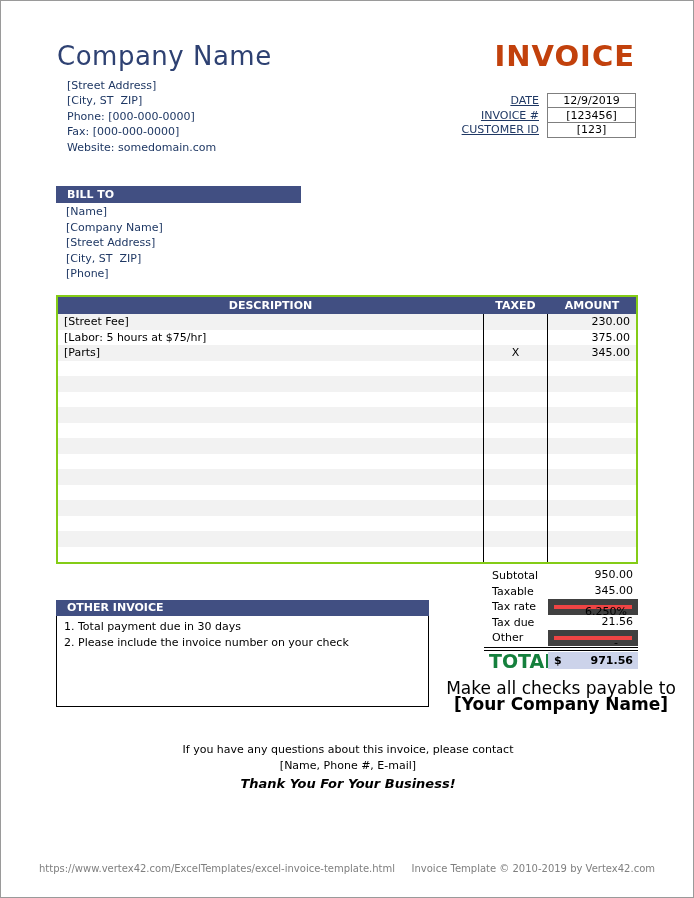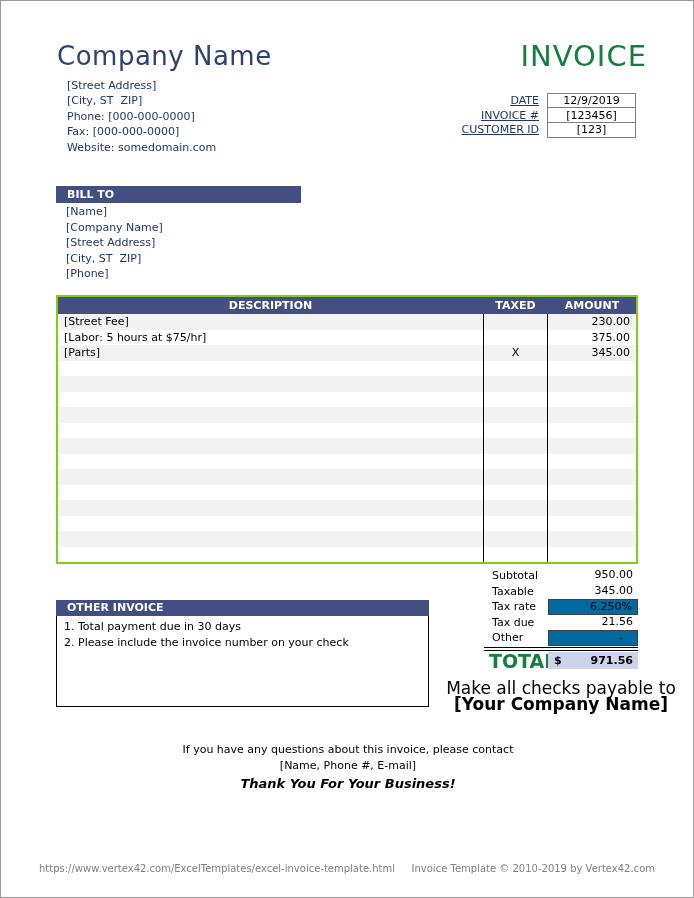--- a/index.html
+++ b/index.html
@@ -7,21 +7,21 @@
   body { font-family:"DejaVu Sans","Liberation Sans",sans-serif; }
   #page {
     position:relative; width:694px; height:898px;
     background:#fff; border:1px solid #9a9a9a; overflow:hidden;
   }
   
   #company-name { position:absolute; left:56px; top:40px; font-size:26px; color:#2e4172; letter-spacing:0.5px; }
   #company-address { position:absolute; left:66px; top:77px; }
   .addr-line { height:15.4px; line-height:15.4px; font-size:11px; color:#1f3864; white-space:pre; }
   
-  #invoice-title { position:absolute; top:38px; right:46px; font-size:29px; font-weight:normal; color:#15803d; letter-spacing:1px; }
+  #invoice-title { position:absolute; top:38px; right:58px; font-size:29px; font-weight:bold; color:#c2410c; letter-spacing:1px; }
   #invoice-meta { position:absolute; top:92px; right:57px; }
   .meta-row { display:flex; justify-content:flex-end; align-items:center; height:15.5px; margin-top:-1px; }
   .meta-row:first-child { margin-top:0; }
   .meta-label { font-size:11px; color:#1f3864; margin-right:8px; white-space:pre;text-decoration:underline; }
   .meta-box { width:89px; height:16px; border:1px solid #7f7f7f; background:#fff;
               display:flex; align-items:center; justify-content:center; font-size:11px; color:#000; }
   .meta-box.highlight { background:#ccd3ea; }
   
   .bar { position:absolute; background:#414f82; color:#fff; font-weight:bold; font-size:11px;
          padding-left:11px; display:flex; align-items:center; }
@@ -41,21 +41,21 @@
   .item-row.stripe { background:#f2f2f2; }
   .cell { font-size:11px; line-height:15.5px; color:#000; }
   .cell.col-desc { padding-left:6px; overflow:hidden; white-space:nowrap; }
   .cell.col-taxed { border-left:1px solid #000; border-right:1px solid #000; text-align:center; }
   .cell.col-amount { text-align:right; padding-right:6px; }
   
   #totals { position:absolute; left:483px; top:567px; width:154px; }
   .tot-row { display:flex; align-items:center; height:15.5px; }
   .tot-label { width:64px; padding-left:8px; font-size:11px; color:#000; }
   .tot-value { width:90px; height:15.5px; line-height:14px; text-align:right; padding-right:5px; font-size:11px; color:#000; }
-  .tot-value.boxed { border:1px solid #404040; background:#0369a1; }
+  .tot-value.boxed { border:6px solid #404040; background:#ef4444; }
   #total-divider { height:4px; border-top:1px solid #000; border-bottom:1px solid #000; margin-top:1px; }
   #total-row { display:flex; align-items:center; height:18px; margin-top:1px; }
   #total-label { width:64px; padding-left:5px; font-weight:bold; font-size:19px; color:#15803d; }
   #total-box { width:90px; height:17px; background:#ccd3ea; display:flex; align-items:center;
                padding:0 5px 0 6px; font-size:11px; font-weight:bold; color:#000; }
   #total-value { margin-left:auto; }
   
   #payable { position:absolute; left:430px; width:260px; top:679px; text-align:center; font-size:17px; color:#000; }
   #payable .l { line-height:16px; }
   #payable .bold { font-weight:bold; }

